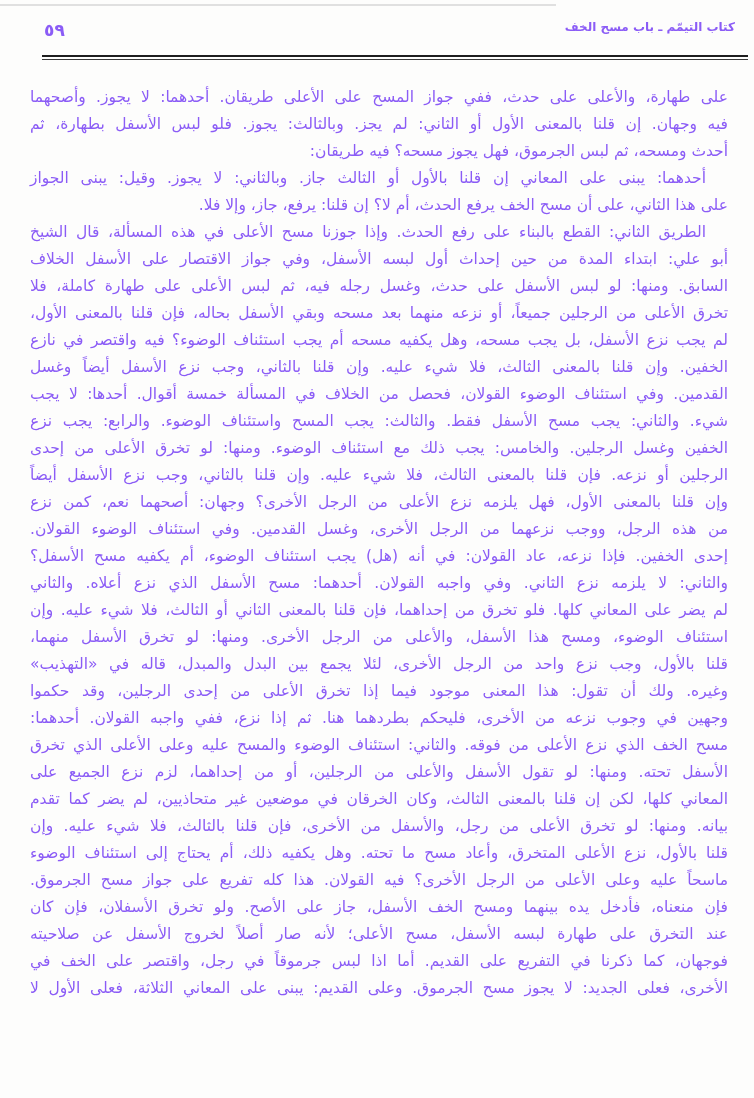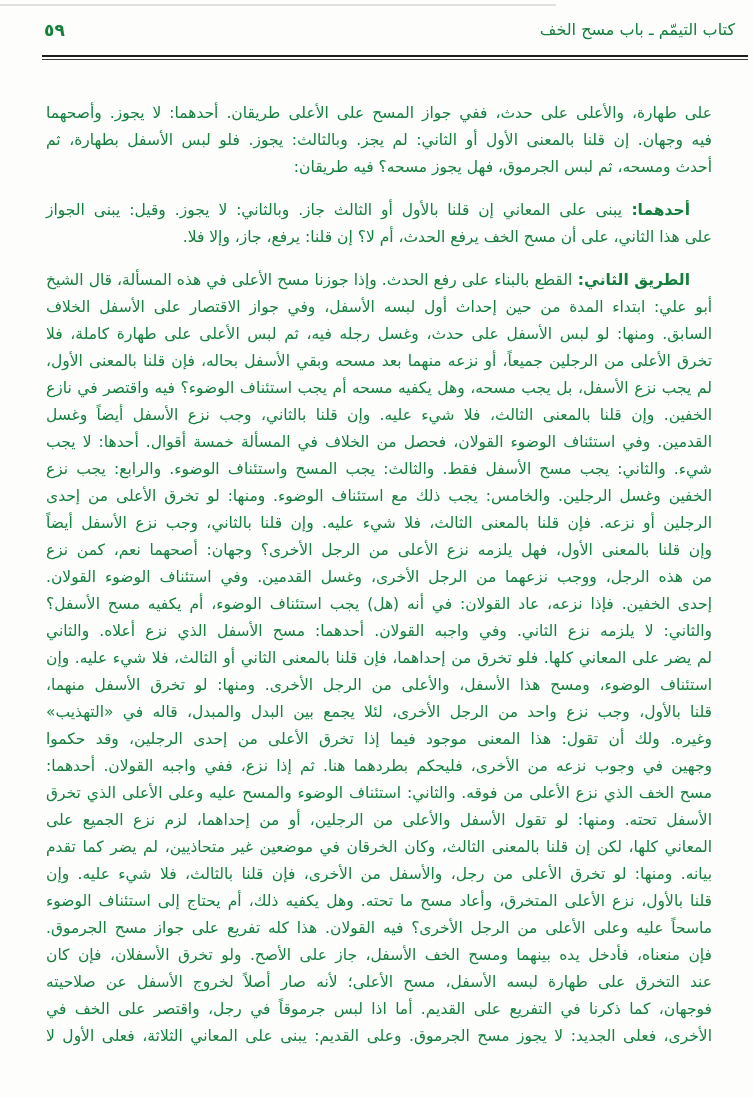--- a/index.html
+++ b/index.html
@@ -2,66 +2,66 @@
 <html lang="ar"><head>
 <meta charset="utf-8">
 <style>
   html,body { margin:0; padding:0; background:#e8e8e6; }
   .page {
     position:relative;
     width:754px; height:1098px;
     margin:0 auto;
     background:#fdfdfc;
     font-family:"DejaVu Sans", sans-serif;
-    color:#15803d;
+    color:#8b5cf6;
     overflow:hidden;
   }
   .scan-artifact {
     position:absolute; top:4px; left:0;
     width:556px; height:2px;
     background:#c9c9c9; opacity:.55;
   }
   .header {
     position:absolute; top:20px; left:42px; right:19px;
     display:flex; justify-content:space-between; align-items:flex-start;
     direction:ltr;
   }
   .page-number {
     font-weight:bold; font-size:17px; letter-spacing:1px;
     padding-left:2px;
   }
   .doc-title {
-    direction:rtl; font-weight:normal; font-size:16px;
+    direction:rtl; font-weight:bold; font-size:12px;
   }
   .header-rule {
     position:absolute; top:55px; left:42px; width:706px;
     height:5px;
     border-top:2.5px solid #1e1e1e;
     border-bottom:1.2px solid #3a3a3a;
     box-sizing:border-box;
   }
   .text-body {
     position:absolute; top:84px; right:26px; left:30px;
     direction:rtl;
     font-size:15.5px; line-height:27px;
     text-rendering:optimizeLegibility;
   }
-  .para { margin:16px; }
+  .para { margin:0; }
   .line {
     text-align:justify;
     text-align-last:justify;
     -moz-text-align-last:justify;
     min-height:27px;
   }
   .line.last {
     text-align-last:right;
     -moz-text-align-last:right;
   }
   .line.indent { text-indent:22px; }
-  .lead { font-weight:bold; }
+  .lead { font-weight:normal; }
 </style>
 </head>
 <body>
 
 <div class="page">
   <div class="scan-artifact"></div>
 
   <div class="header">
     <span class="page-number">٥٩</span>
     <span class="doc-title">كتاب التيمّم ـ باب مسح الخف</span>

